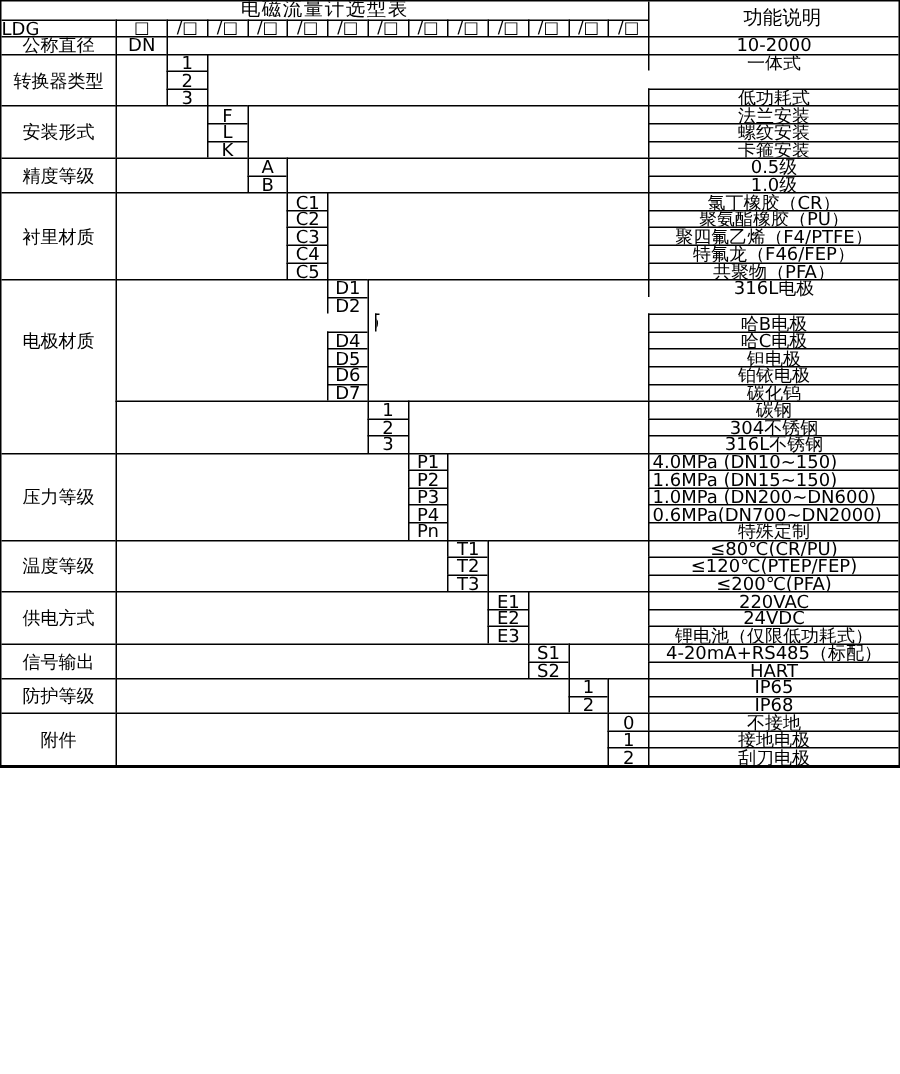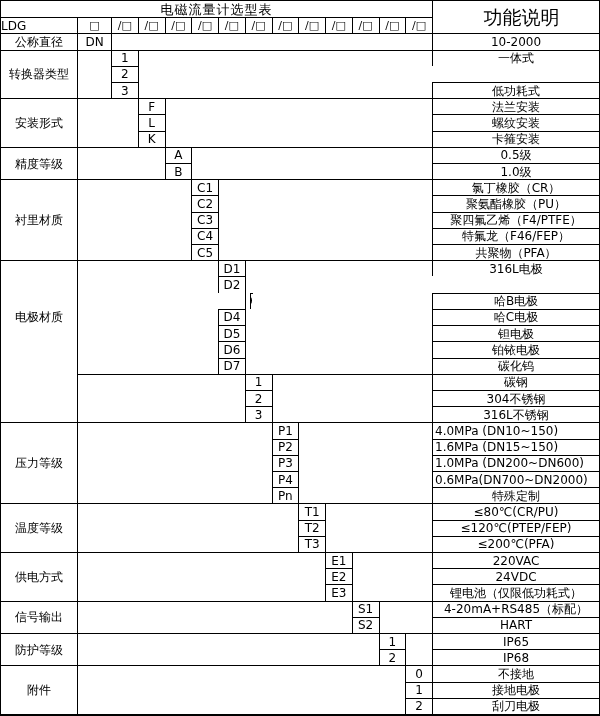--- a/index.html
+++ b/index.html
@@ -5,21 +5,21 @@
   html, body {
     margin: 0;
     padding: 0;
     background: #ffffff;
   }
   * { box-sizing: border-box; }
 
   .tbl {
     position: relative;
     width: 600px;
-    height: 716px;
+    height: 512px;
     display: grid;
     grid-template-columns: 76px 34px repeat(12, 26.75px) 1fr;
     grid-template-rows: repeat(44, 1fr);
     background: #ffffff;
     color: #000000;
     font-family: "DejaVu Sans", "Liberation Sans", sans-serif;
     font-size: 12px;
     border-right: 1px solid #000;
     border-bottom: 2px solid #000;
     border-top: 1px solid #000;
@@ -39,21 +39,21 @@
   }
 
   .cell.first-row { border-top: none; }
   .cell.first-col { border-left: none; }
 
   .title {
     font-size: 13px;
     letter-spacing: 1px;
   }
 
-  .rhead { font-size: 19px; padding-left: 12px; }
+  .rhead { font-size: 13px; padding-left: 12px; }
 
   .model-prefix {
     justify-content: flex-start;
     padding-left: 0;
   }
 
   .slot { font-size: 11px; }
 
   .desc-left {
     justify-content: flex-start;

